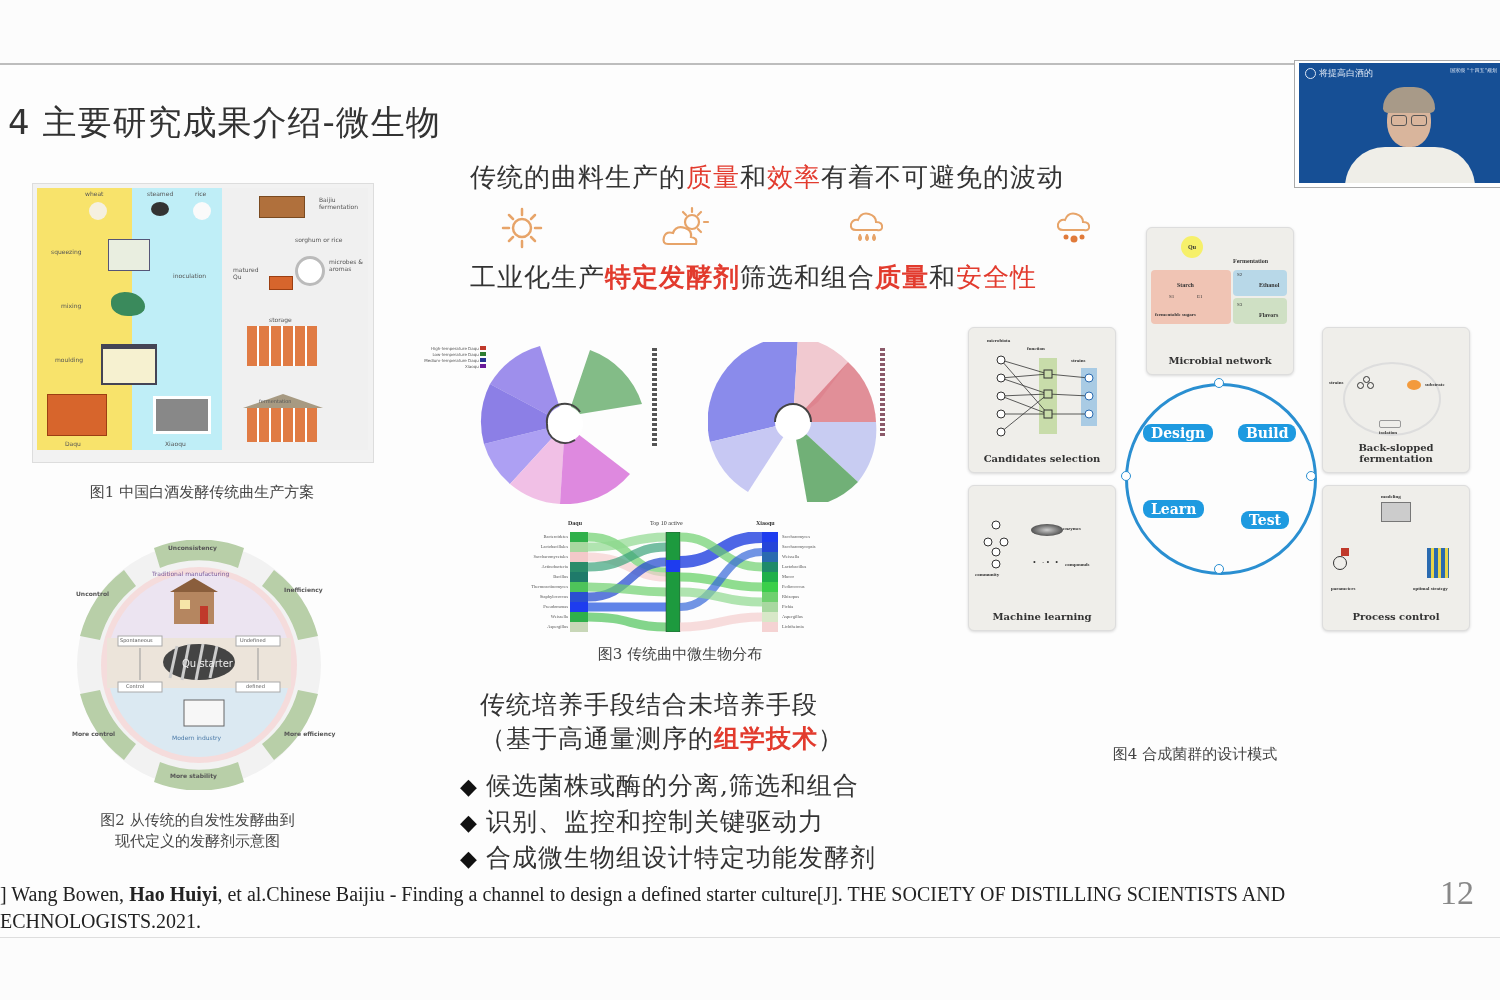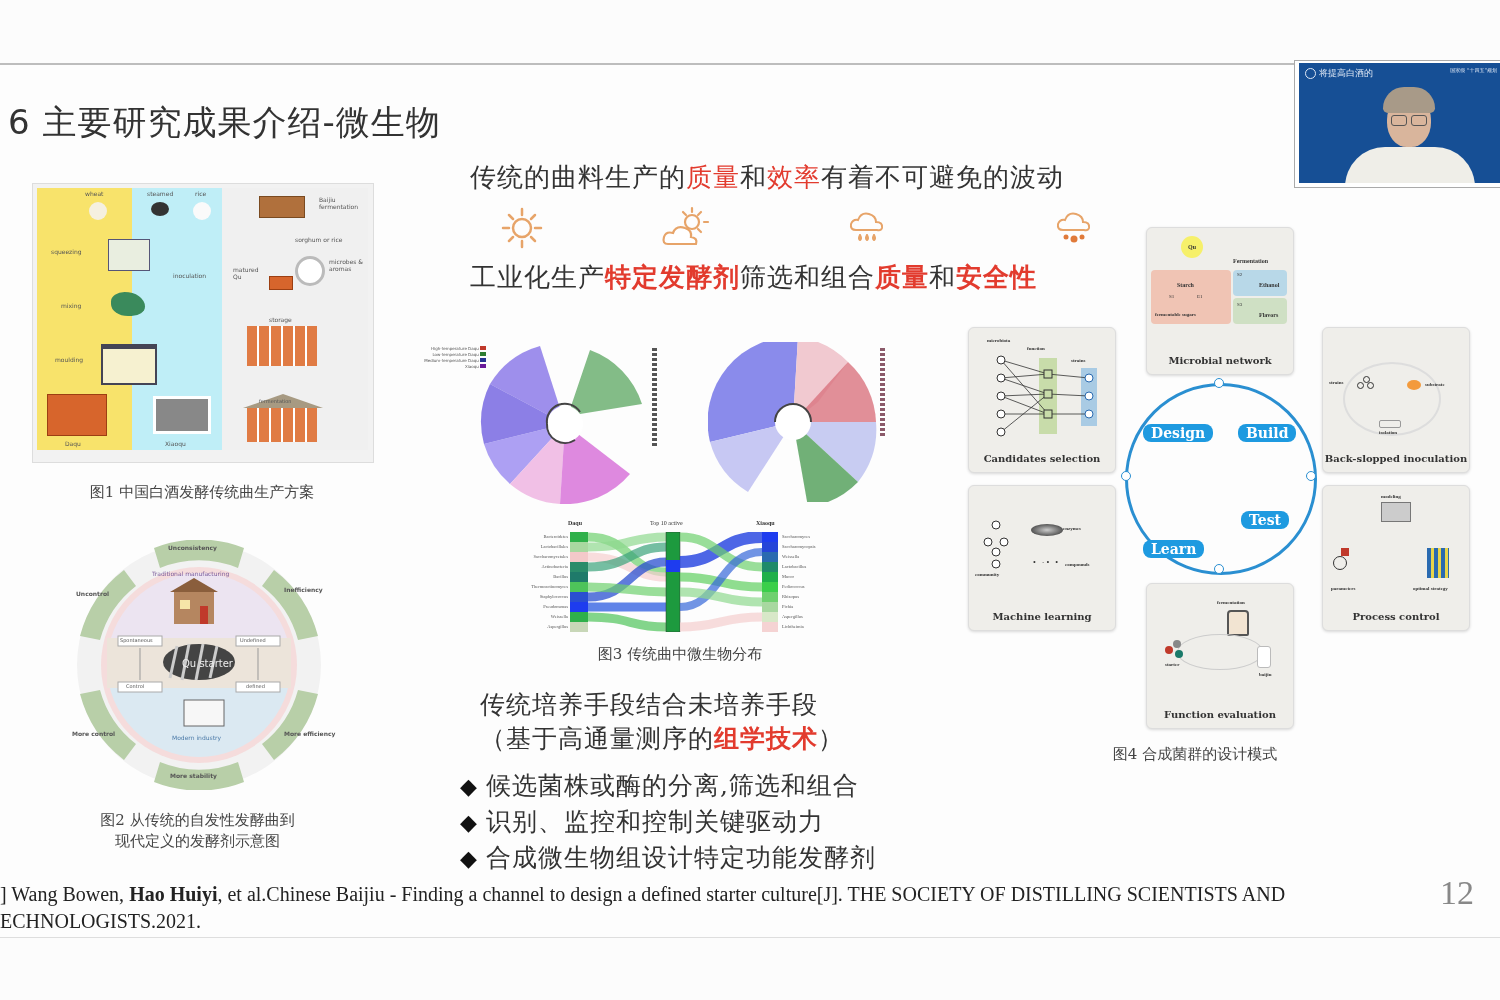--- a/index.html
+++ b/index.html
@@ -34,21 +34,21 @@
   .bullet{font-family:"DejaVu Serif",serif;font-size:25px;color:#333;letter-spacing:1px;}
   .ref{font-family:"Liberation Serif","DejaVu Serif",serif;font-size:20px;color:#222;}
   .pagenum{font-family:"Liberation Serif",serif;font-size:34px;color:#888;}
   .node{position:absolute;width:8px;height:8px;border:1.5px solid #2a8fd1;background:#fff;border-radius:50%;}
 </style>
 </head>
 <body>
 
 <div class="slide"></div>
 
-<div class="abs title">6  主要研究成果介绍-微生物</div>
+<div class="abs title">4  主要研究成果介绍-微生物</div>
 
 <div class="abs cam">
   <div class="cam-inner">
     <div class="cam-logo"><span class="cam-logo-circle"></span><span>将提高白酒的</span></div>
     <div class="cam-caption">国家级 “十四五”规划</div>
     <div class="person-body"></div>
     <div class="person-head"></div>
     <div class="person-hair"></div>
     <div class="glass" style="left:92px;"></div>
     <div class="glass" style="left:112px;"></div>
@@ -94,21 +94,21 @@
 <svg class="abs" style="left:1055px;top:208px;" width="40" height="40">
   <g stroke="#e7a469" stroke-width="2" fill="none" stroke-linecap="round">
     <path d="M8 22 Q2 22 3 16 Q5 11 10 12 Q13 4 21 6 Q28 8 28 14 Q35 14 34 20 Q33 23 29 22 Z"></path>
   </g>
   <circle cx="11" cy="29" r="2.5" fill="#e07a3a"></circle>
     <circle cx="19" cy="31" r="3.5" fill="#e07a3a"></circle>
     <circle cx="27" cy="29" r="2.5" fill="#e07a3a"></circle>
 </svg>
 
 <div class="abs headline" style="left:470px;top:260px;">
-  <span>工业化生产</span><span class="red" style="font-weight:bold;">特定发酵剂</span><span>筛选和组合</span><span class="red" style="font-weight:bold;">质量</span><span>和</span><span class="red" style="font-weight:bold;">安全性</span>
+  <span>工业化生产</span><span class="red" style="font-weight:bold;">特定发酵剂</span><span>筛选和组合</span><span class="red" style="font-weight:bold;">质量</span><span>和</span><span class="red" style="font-weight:normal;">安全性</span>
 </div>
 
 <div class="abs fig1">
   <div class="band-y"></div>
   <div class="band-b"></div>
   <div class="band-w"></div>
   <span class="tinylbl" style="left:52px;top:6px;">wheat</span>
   <span class="tinylbl" style="left:114px;top:6px;">steamed</span>
   <span class="tinylbl" style="left:162px;top:6px;">rice</span>
   <div class="abs" style="left:56px;top:18px;width:18px;height:18px;border-radius:50%;background:#f5f0e0;"></div>
@@ -376,21 +376,21 @@
     <div class="abs" style="left:6px;top:52px;font-size:5px;font-weight:bold;">strains</div>
     <div class="abs" style="left:34px;top:48px;width:18px;height:14px;">
       <span style="position:absolute;left:0;top:6px;width:5px;height:5px;border:1px solid #333;border-radius:50%;"></span>
         <span style="position:absolute;left:6px;top:0;width:5px;height:5px;border:1px solid #333;border-radius:50%;"></span>
         <span style="position:absolute;left:10px;top:6px;width:5px;height:5px;border:1px solid #333;border-radius:50%;"></span>
     </div>
     <div class="abs" style="left:84px;top:52px;width:14px;height:10px;background:#f39a3c;border-radius:50%;"></div>
     <div class="abs" style="left:102px;top:54px;font-size:5px;font-weight:bold;">substrate</div>
     <div class="abs" style="left:56px;top:92px;width:20px;height:6px;border:1px solid #999;border-radius:2px;"></div>
     <div class="abs" style="left:56px;top:102px;font-size:5px;font-weight:bold;">isolation</div>
-    <div class="panel-title">Back-slopped inoculation</div>
+    <div class="panel-title">Back-slopped fermentation</div>
   </div>
 
   <div class="panel" style="left:8px;top:260px;width:146px;height:144px;">
     <div class="abs" style="left:62px;top:38px;width:32px;height:12px;border-radius:50%;background:radial-gradient(#ccc,#222);"></div>
     <div class="abs" style="left:94px;top:40px;font-size:5px;font-weight:bold;">enzymes</div>
     <div class="abs" style="left:64px;top:72px;font-size:8px;letter-spacing:2px;">• ·• •</div>
     <div class="abs" style="left:96px;top:76px;font-size:5px;font-weight:bold;">compounds</div>
     <svg class="abs" style="left:12px;top:34px;" width="30" height="50">
       <g fill="#fff" stroke="#333" stroke-width="1">
           <circle cx="15" cy="5" r="4"></circle>
@@ -408,42 +408,30 @@
     <div class="abs" style="left:58px;top:8px;font-size:5px;font-weight:bold;">modeling</div>
     <div class="abs" style="left:58px;top:16px;width:28px;height:18px;background:#ccc;border:1px solid #777;"></div>
     <div class="abs" style="left:10px;top:70px;width:12px;height:12px;border:1px solid #333;border-radius:50%;"></div>
     <div class="abs" style="left:18px;top:62px;width:8px;height:8px;background:#c0392b;"></div>
     <div class="abs" style="left:8px;top:100px;font-size:5px;font-weight:bold;">parameters</div>
     <div class="abs" style="left:104px;top:62px;width:22px;height:30px;background:repeating-linear-gradient(90deg,#2a6ab0 0 4px,#e8d44a 4px 7px);"></div>
     <div class="abs" style="left:90px;top:100px;font-size:5px;font-weight:bold;">optimal strategy</div>
     <div class="panel-title">Process control</div>
   </div>
 
-  <div class="panel" style="left:186px;top:358px;width:146px;height:144px;">
-    <div class="abs" style="left:70px;top:16px;font-size:5px;font-weight:bold;">fermentation</div>
-    <div class="abs" style="left:80px;top:26px;width:18px;height:22px;border:2px solid #555;border-radius:4px 4px 2px 2px;background:#f2e4d2;"></div>
-    <div class="abs" style="left:30px;top:50px;width:84px;height:34px;border:1px solid #ccc;border-radius:50%;"></div>
-    <div class="abs" style="left:18px;top:62px;width:8px;height:8px;background:#c0392b;border-radius:50%;"></div>
-    <div class="abs" style="left:26px;top:56px;width:8px;height:8px;background:#888;border-radius:50%;"></div>
-    <div class="abs" style="left:28px;top:66px;width:8px;height:8px;background:#1a7a6a;border-radius:50%;"></div>
-    <div class="abs" style="left:18px;top:78px;font-size:5px;font-weight:bold;">starter</div>
-    <div class="abs" style="left:110px;top:62px;width:12px;height:20px;border:1px solid #bbb;border-radius:3px;background:#fff;"></div>
-    <div class="abs" style="left:112px;top:88px;font-size:5px;font-weight:bold;">baijiu</div>
-    <div class="panel-title">Function evaluation</div>
-  </div>
 </div>
 
 <div class="abs dbtl"></div>
 <div class="node" style="left:1214px;top:378px;"></div>
 <div class="node" style="left:1306px;top:471px;"></div>
 <div class="node" style="left:1214px;top:564px;"></div>
 <div class="node" style="left:1121px;top:471px;"></div>
 <div class="pill" style="left:1143px;top:424px;">Design</div>
 <div class="pill" style="left:1238px;top:424px;">Build</div>
 <div class="pill" style="left:1241px;top:511px;">Test</div>
-<div class="pill" style="left:1143px;top:540px;">Learn</div>
+<div class="pill" style="left:1143px;top:500px;">Learn</div>
 <div class="abs caption" style="left:1080px;top:745px;width:230px;">图4 合成菌群的设计模式</div>
 
 <div class="abs ref" style="left:0;top:883px;white-space:nowrap;">
   <span>] Wang Bowen, </span><b>Hao Huiyi</b><span>, et al.Chinese Baijiu - Finding a channel to design a defined starter culture[J]. THE SOCIETY OF DISTILLING SCIENTISTS AND</span>
 </div>
 <div class="abs ref" style="left:0;top:910px;">ECHNOLOGISTS.2021.</div>
 <div class="abs pagenum" style="left:1440px;top:874px;">12</div>
 
 </body></html>

